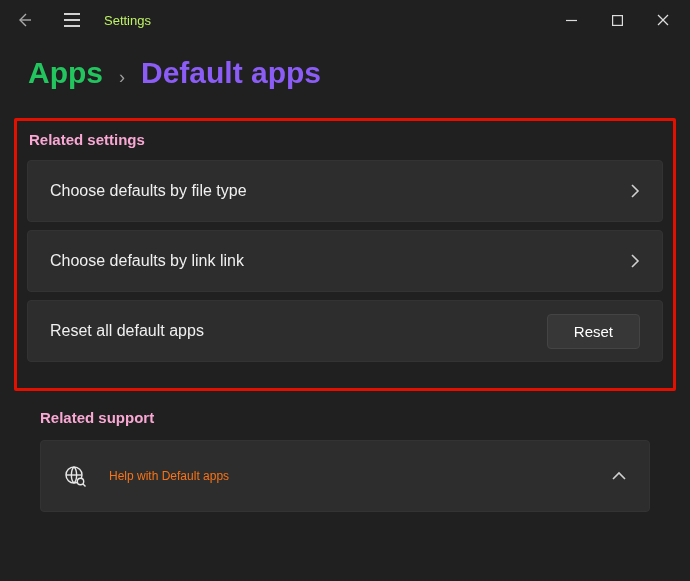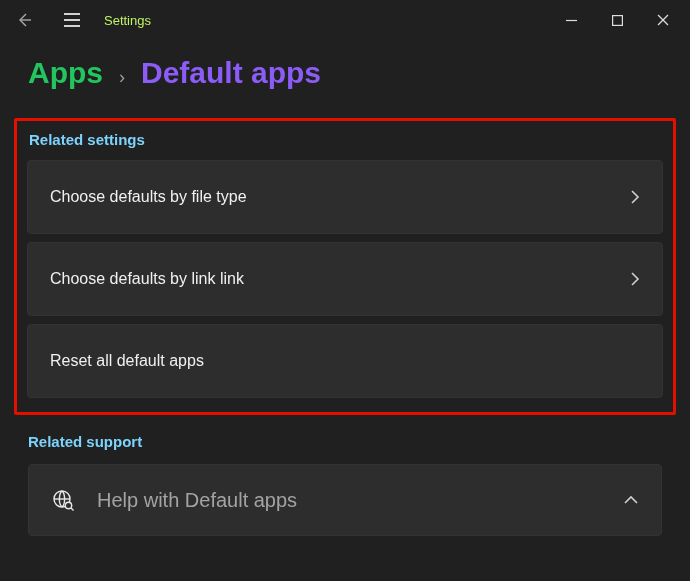--- a/index.html
+++ b/index.html
@@ -75,54 +75,54 @@
     }
     .highlight-box {
       border: 3px solid #e31000;
       margin: 4px 14px 18px 14px;
       padding: 10px 10px 14px 10px;
       border-radius: 2px;
     }
     .section-title {
       font-size: 15px;
       font-weight: 600;
-      color: #7dd3fc;
+      color: #f9a8d4;
       padding: 0 2px 12px 2px;
     }
     .row {
       background: #2d2d2d;
       border: 1px solid #333;
       border-radius: 4px;
-      height: 74px;
+      height: 62px;
       display: flex;
       align-items: center;
       justify-content: space-between;
       padding: 0 22px;
       margin-bottom: 8px;
     }
-    .row:last-child { margin-bottom: 0; }
+    .row:last-child { margin-bottom: 12px; }
     .row .label {
       font-size: 16px;
       color: #f0f0f0;
     }
     .row .chevron {
       color: #d0d0d0;
       display: flex;
       align-items: center;
     }
     .reset-btn {
       background: #373737;
       border: 1px solid #444;
       border-radius: 4px;
       color: #fff;
       font-size: 15px;
       padding: 8px 26px;
     }
     .support {
-      padding: 0 28px;
+      padding: 0 40px;
     }
     .support .section-title {
       padding-left: 0;
       padding-bottom: 14px;
     }
     .support-row {
       background: #2d2d2d;
       border: 1px solid #333;
       border-radius: 4px;
       height: 72px;
@@ -130,22 +130,22 @@
       align-items: center;
       justify-content: space-between;
       padding: 0 22px;
     }
     .support-row .left {
       display: flex;
       align-items: center;
       gap: 22px;
     }
     .support-row .label {
-      font-size: 20px;
-      color: #a3a3a3;
+      font-size: 12px;
+      color: #f97316;
     }
     svg { flex-shrink: 0; }
   </style>
 </head>
 <body>
 
 <div class="titlebar">
   <div class="left">
     <div class="back-btn">
       <svg width="16" height="16" viewBox="0 0 16 16" fill="none" stroke="currentColor" stroke-width="1.4">
@@ -203,20 +203,21 @@
     <span class="label">Choose defaults by link link</span>
     <span class="chevron">
       <svg width="10" height="16" viewBox="0 0 10 16" fill="none" stroke="currentColor" stroke-width="1.6">
           <path d="M2 2 L8 8 L2 14"></path>
         </svg>
     </span>
   </div>
 
   <div class="row">
     <span class="label">Reset all default apps</span>
+    <button class="reset-btn">Reset</button>
   </div>
 </div>
 
 <div class="support">
   <div class="section-title">Related support</div>
   <div class="support-row">
     <div class="left">
       <svg width="24" height="24" viewBox="0 0 24 24" fill="none" stroke="#e8e8e8" stroke-width="1.4">
         <circle cx="11" cy="11" r="8"></circle>
         <path d="M3 11 H19"></path>

